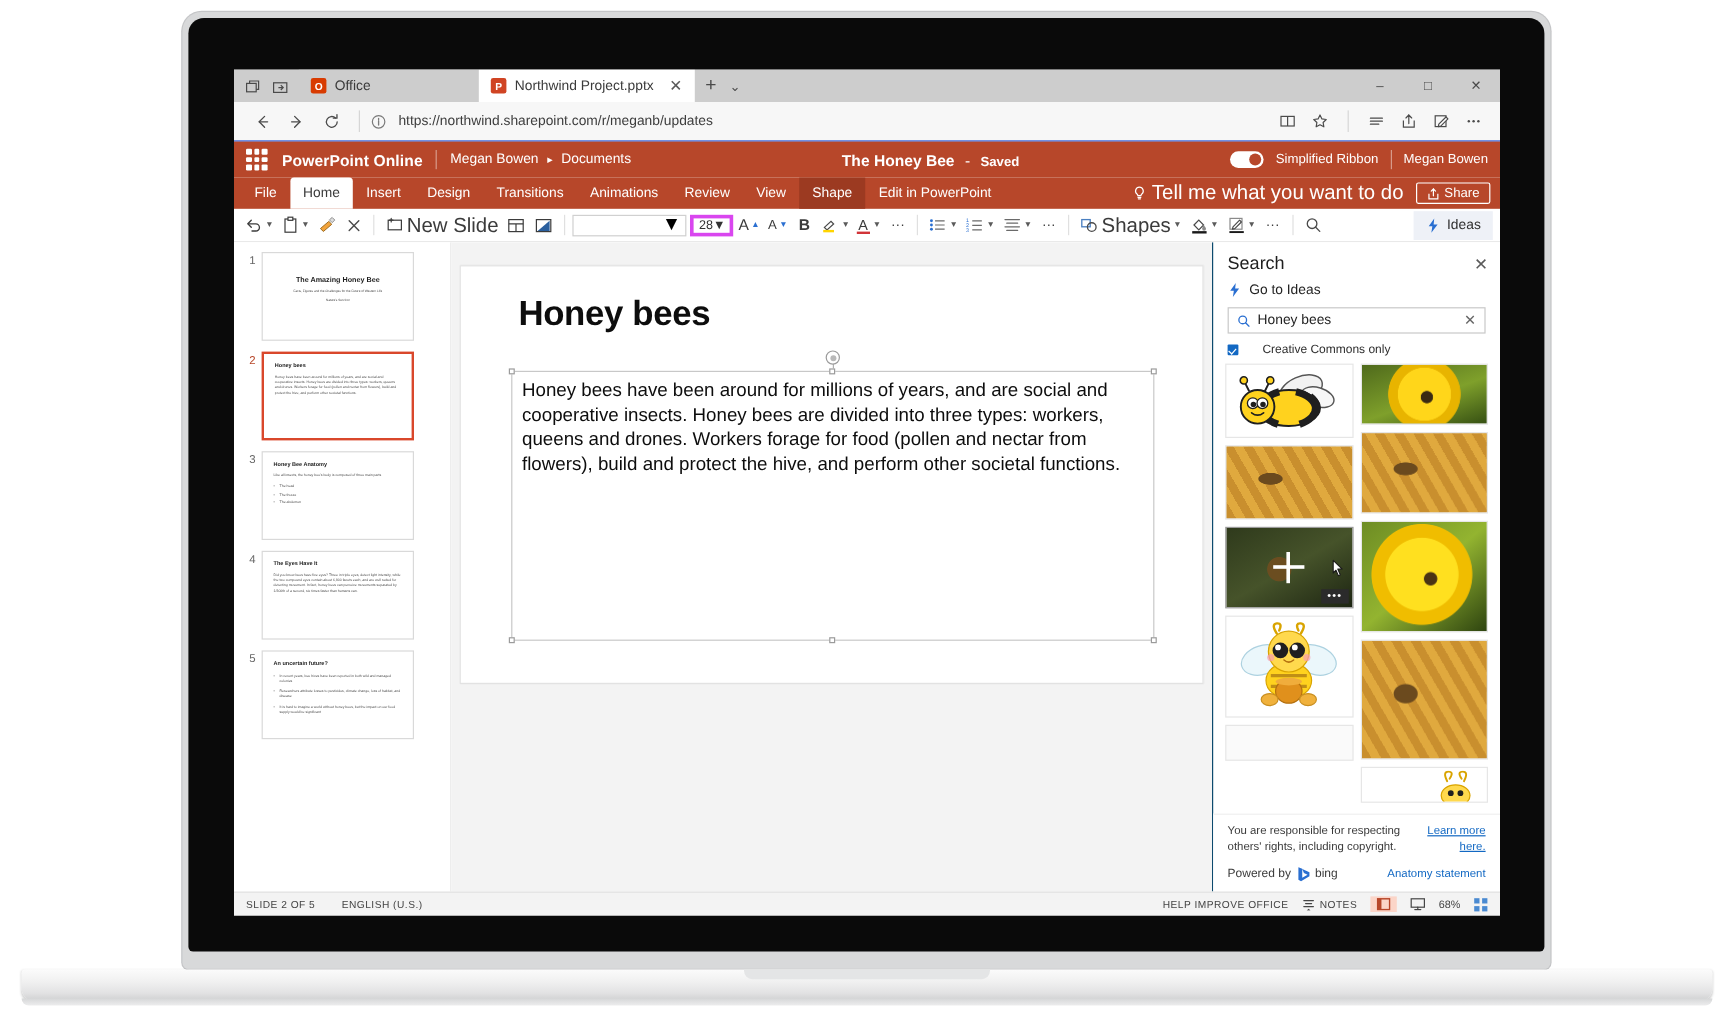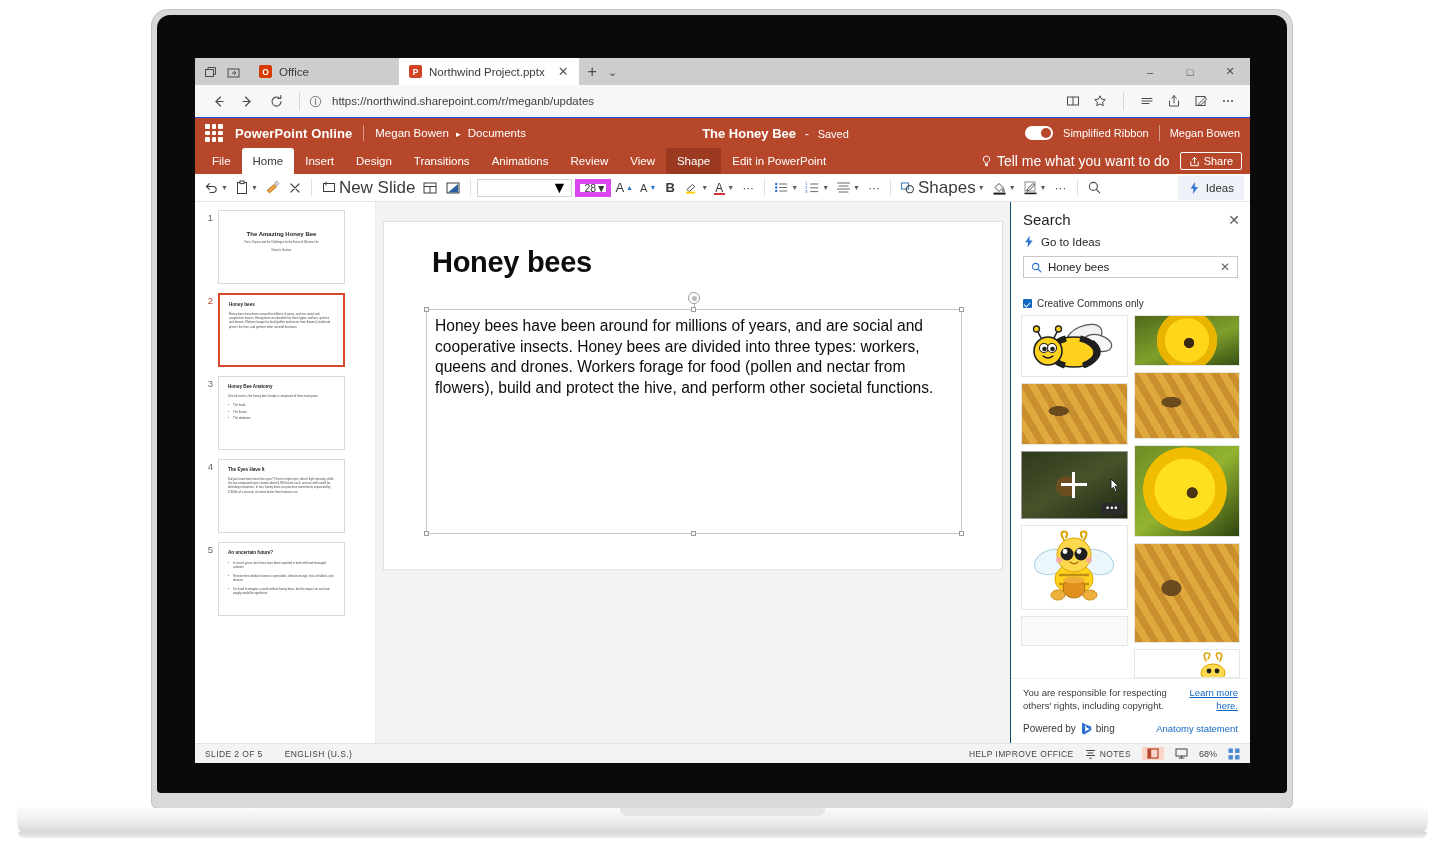--- a/index.html
+++ b/index.html
@@ -109,54 +109,54 @@
   }
   #waffle { width:18px; height:18px; display:grid; grid-template-columns:repeat(3,1fr);
     grid-template-rows:repeat(3,1fr); gap:2px; margin-right:12px; }
   #waffle i { background:#fff; border-radius:1px; }
   #ppt-brand { font-size:13px; font-weight:bold; letter-spacing:.1px; }
   #tb-sep { width:1px; height:16px; background:rgba(255,255,255,.45); margin:0 11px; }
   #ppt-breadcrumb { font-size:11.5px; }
   #ppt-breadcrumb .chev { margin: 0 4px; font-size:9px; }
   #ppt-titlebar-center { flex:1; text-align:center; font-size:13px; font-weight:bold; }
   #ppt-titlebar-center .sep { font-weight:normal; margin:0 5px; }
-  #ppt-saved { font-size:11px; font-weight:normal; }
+  #ppt-saved { font-size:11px; font-weight:bold; }
   #ppt-titlebar-right { display:flex; align-items:center; gap:10px; margin-left:auto; }
   #ribbon-toggle { width:28px; height:14px; border-radius:8px; background:#fff; position:relative; }
   #ribbon-toggle i { position:absolute; right:2px; top:2px; width:10px; height:10px;
     border-radius:50%; background:#b7472a; }
   .tb-label { font-size:11px; }
   #tb-sep2 { width:1px; height:16px; background:rgba(255,255,255,.45); }
 
   
   #ppt-tabs {
     height: 26px; background:#b7472a; display:flex; align-items:stretch;
     padding-left: 6px; flex:0 0 auto; position:relative;
   }
   .ptab { padding: 0 11px; display:flex; align-items:center; font-size:11.5px; color:#fff; }
   .ptab.active { background:#fff; color:#3a3a3a; border-radius:3px 3px 0 0; }
   .ptab.ctx { background:#9c3a21; }
   #ppt-tabs-right { margin-left:auto; display:flex; align-items:center; padding-right:8px; gap:10px;}
-  #tellme { font-size:14px; color:#fff; display:flex; align-items:center; gap:5px; }
+  #tellme { font-size:17px; color:#fff; display:flex; align-items:center; gap:5px; }
   #share-btn { border:1px solid #fff; border-radius:2px; padding:2px 8px; font-size:11px;
     color:#fff; display:flex; align-items:center; gap:4px; }
   #edit-in-ppt { font-size:11.5px; color:#fff; padding:0 11px; display:flex; align-items:center; }
 
   
   #ppt-toolbar {
     height: 28px; background:#fff; border-bottom:1px solid #e4e4e4;
     display:flex; align-items:center; padding: 0 6px; gap:1px; flex:0 0 auto;
   }
   .tbtn { height:22px; min-width:20px; padding:0 3px; display:flex; align-items:center;
     justify-content:center; gap:2px; color:#3b3b3b; font-size:11.5px; }
   .tbtn .chev { font-size:7px; color:#5a5a5a; }
   .tsep { width:1px; height:17px; background:#e0e0e0; margin: 0 5px; }
   #font-name { width:95px; height:18px; border:1px solid #d0d0d0; background:#fff;
     display:flex; align-items:center; justify-content:flex-end; padding-right:4px; }
-  #font-size { width:36px; height:18px; border:5px solid #d946ef; background:#fff;
+  #font-size { width:36px; height:18px; border:3px solid #d946ef; background:#fff;
     display:flex; align-items:center; justify-content:space-between; padding:0 4px;
     font-size:10.5px; color:#333; margin-left:2px;}
   .tbtn-label { font-size:17px; }
   #ideas-btn { margin-left:auto; display:flex; align-items:center; gap:5px; padding:2px 10px;
     height:24px; background:#eef1f7; font-size:11.5px; color:#2f2f2f;}
 
   
   #workspace { flex:1; display:flex; min-height:0; background:#fff; }
 
   
@@ -215,22 +215,22 @@
   #sp-close { margin-left:auto; font-size:14px; color:#5a5a5a; line-height:1; padding-top:2px;}
   #sp-ideas { display:flex; align-items:center; gap:6px; padding: 7px 12px 0 12px;
     font-size:11.5px; color:#1f1f1f; }
   #sp-searchbox { margin: 8px 12px 0 12px; height:22px; border:1px solid #c9c9c9;
     display:flex; align-items:center; gap:6px; padding: 0 7px; }
   #sp-searchbox .q { font-size:11.5px; color:#1f1f1f; flex:1; }
   #sp-searchbox .x { font-size:12px; color:#666; }
   #sp-tabs { display:flex; gap:13px; padding: 10px 12px 0 12px; font-size:11.5px; }
   .sp-tab { color:#3a3a3a; }
   .sp-tab.active { color:#1268c3; }
-  #sp-cc { display:flex; align-items:center; gap:5px; padding: 8px 12px 0 12px; font-size:10px;
-    color:#2f2f2f;margin-top:12px;}
+  #sp-cc { display:flex; align-items:center; gap:20px; padding: 8px 12px 0 12px; font-size:10px;
+    color:#2f2f2f;}
   #cc-box { width:9px; height:9px; background:#1268c3; border-radius:1px; position:relative; }
   #cc-box:after { content:""; position:absolute; left:2px; top:1.5px; width:3px; height:5px;
     border:solid #fff; border-width: 0 1.4px 1.4px 0; transform:rotate(42deg); }
 
   #sp-grid { flex:1; overflow:hidden; padding: 6px 10px 0 10px;
     display:flex; gap:6px; min-height:0;}
   .sp-col { flex:1; display:flex; flex-direction:column; gap:6px; }
   .sp-img { width:100%; border:1px solid #e6e6e6; position:relative; overflow:hidden;
     background:#f4f4f4; }
   .sp-img.selected { border:1px solid #9a9a9a; }

